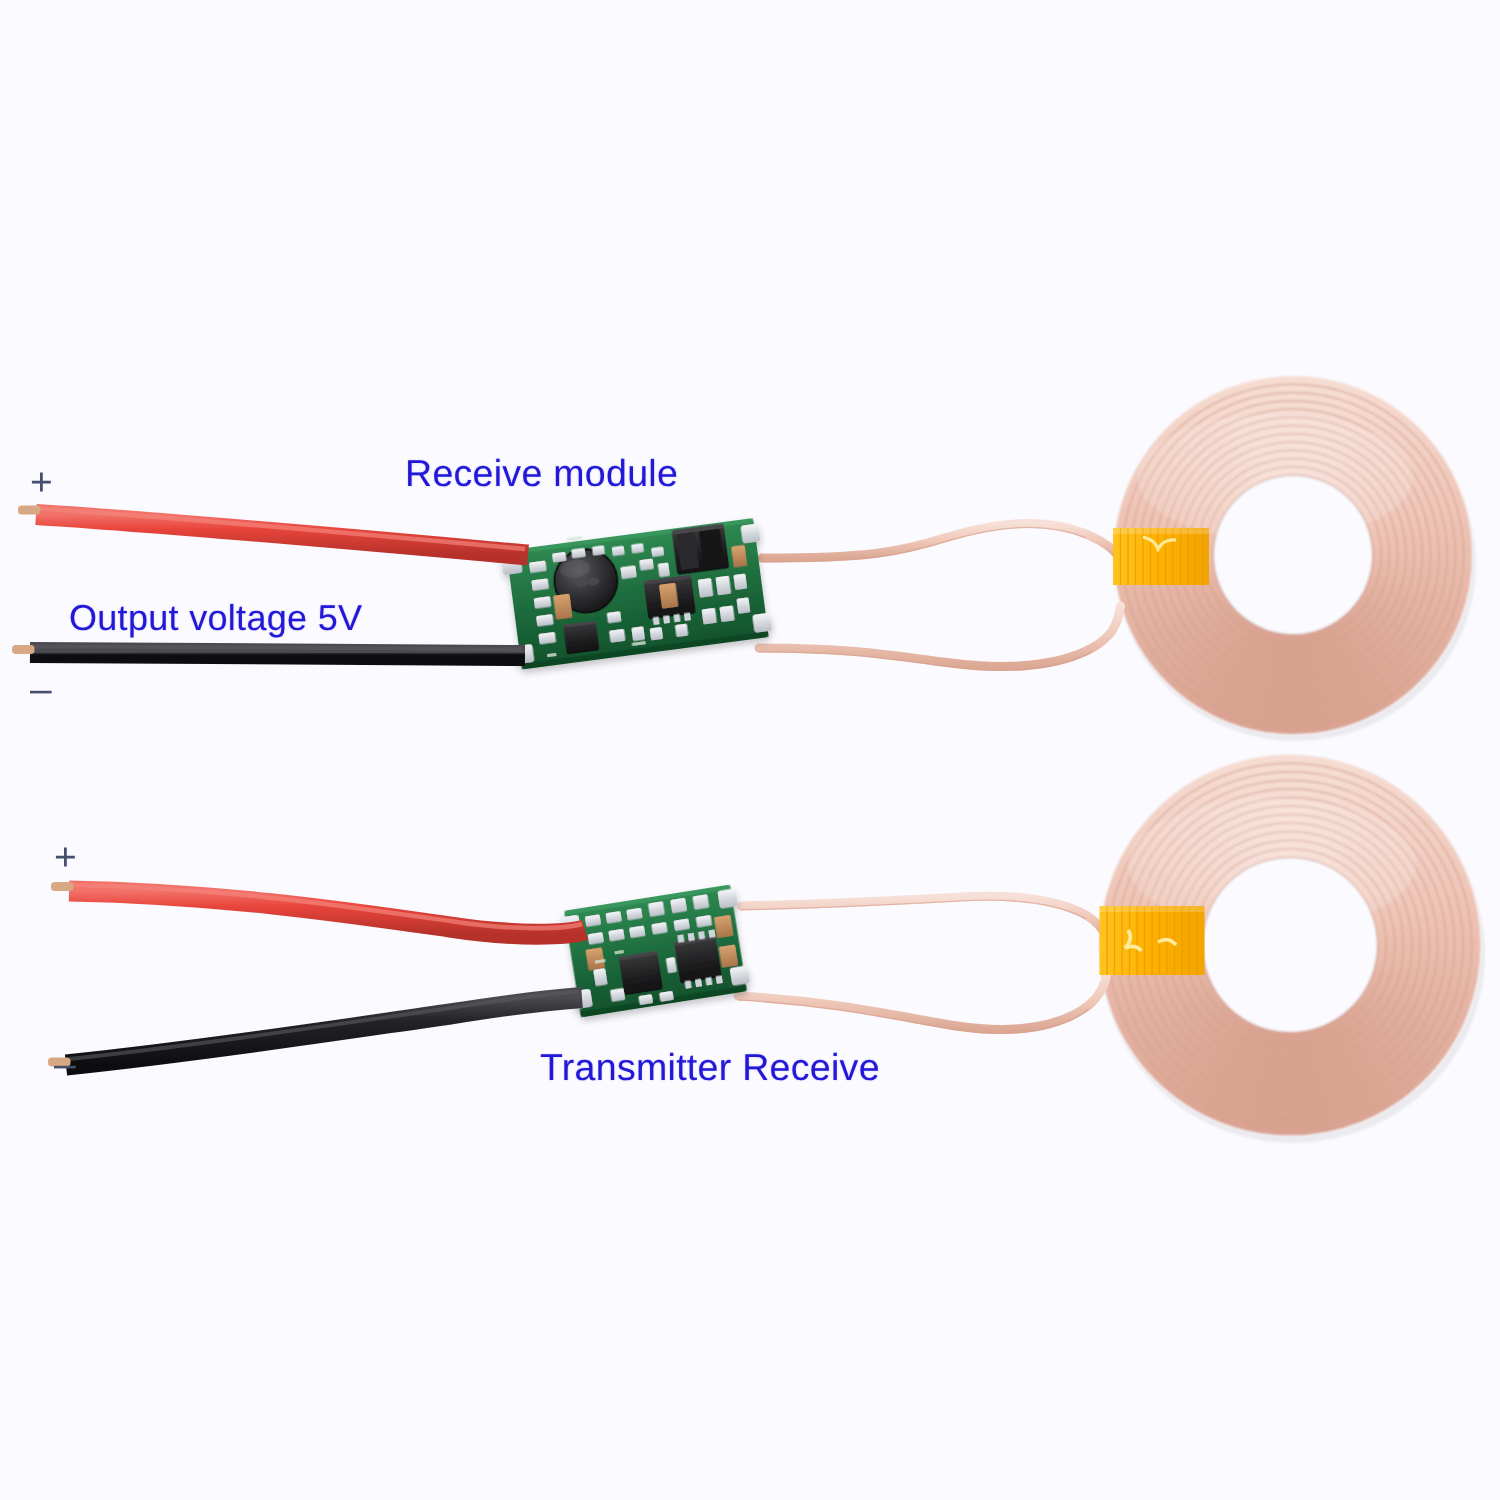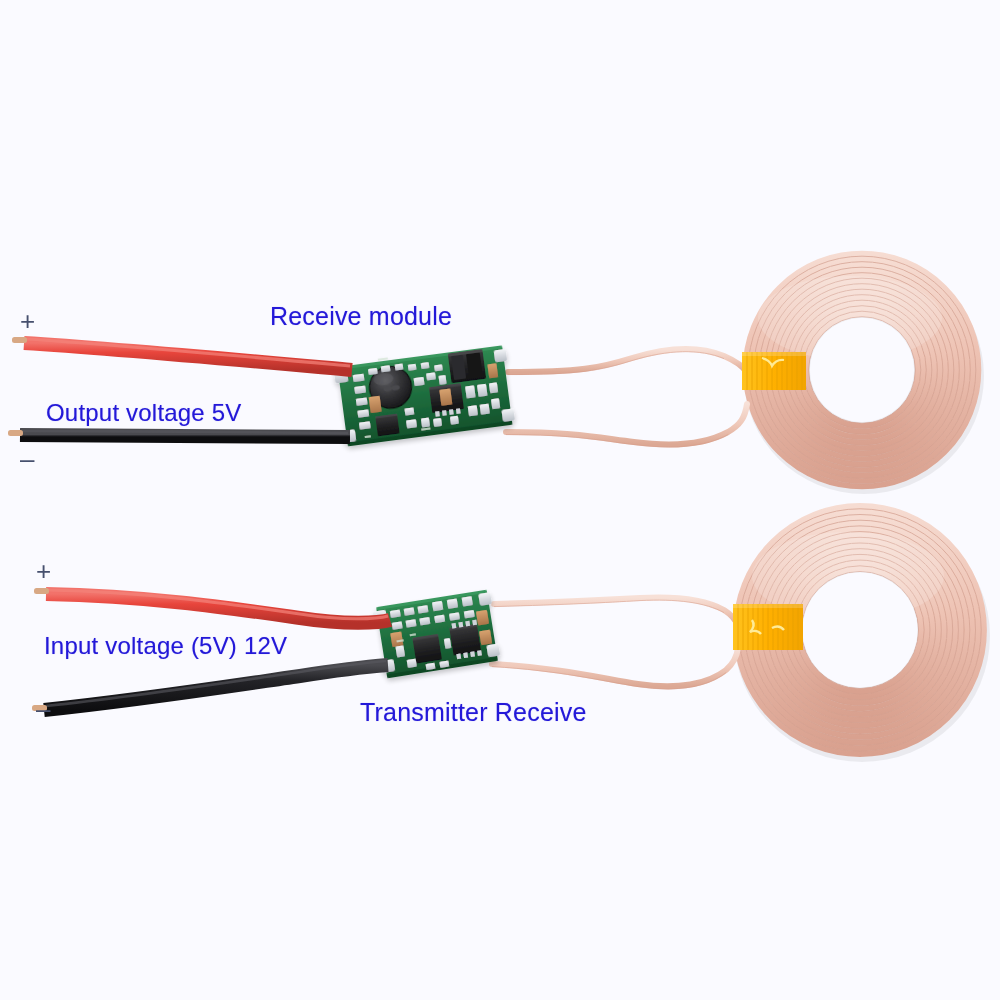--- a/index.html
+++ b/index.html
@@ -435,21 +435,20 @@
         <path d="M 46 706 C 140 696 230 682 300 672 C 344 665 374 662 386 661" fill="none" stroke="#5a5a60" stroke-width="2.6" stroke-linecap="butt" opacity="0.6"></path>
         <rect x="32" y="705" width="15" height="6" rx="2.5" fill="#d8a884"></rect>
       </g>
     </g>
   </svg>
 
   <div class="label" id="label-receive">Receive module</div>
 
   <div class="label" id="label-output">Output voltage 5V</div>
 
-  <div class="label" id="label-input">Input voltage (5V) 12V</div>
 
   <div class="label" id="label-transmitter">Transmitter Receive</div>
 
   <div class="polarity" id="plus-top">+</div>
 
   <div class="polarity" id="minus-top">–</div>
 
   <div class="polarity" id="plus-bot">+</div>
 
   <div class="polarity" id="minus-bot">–</div>

